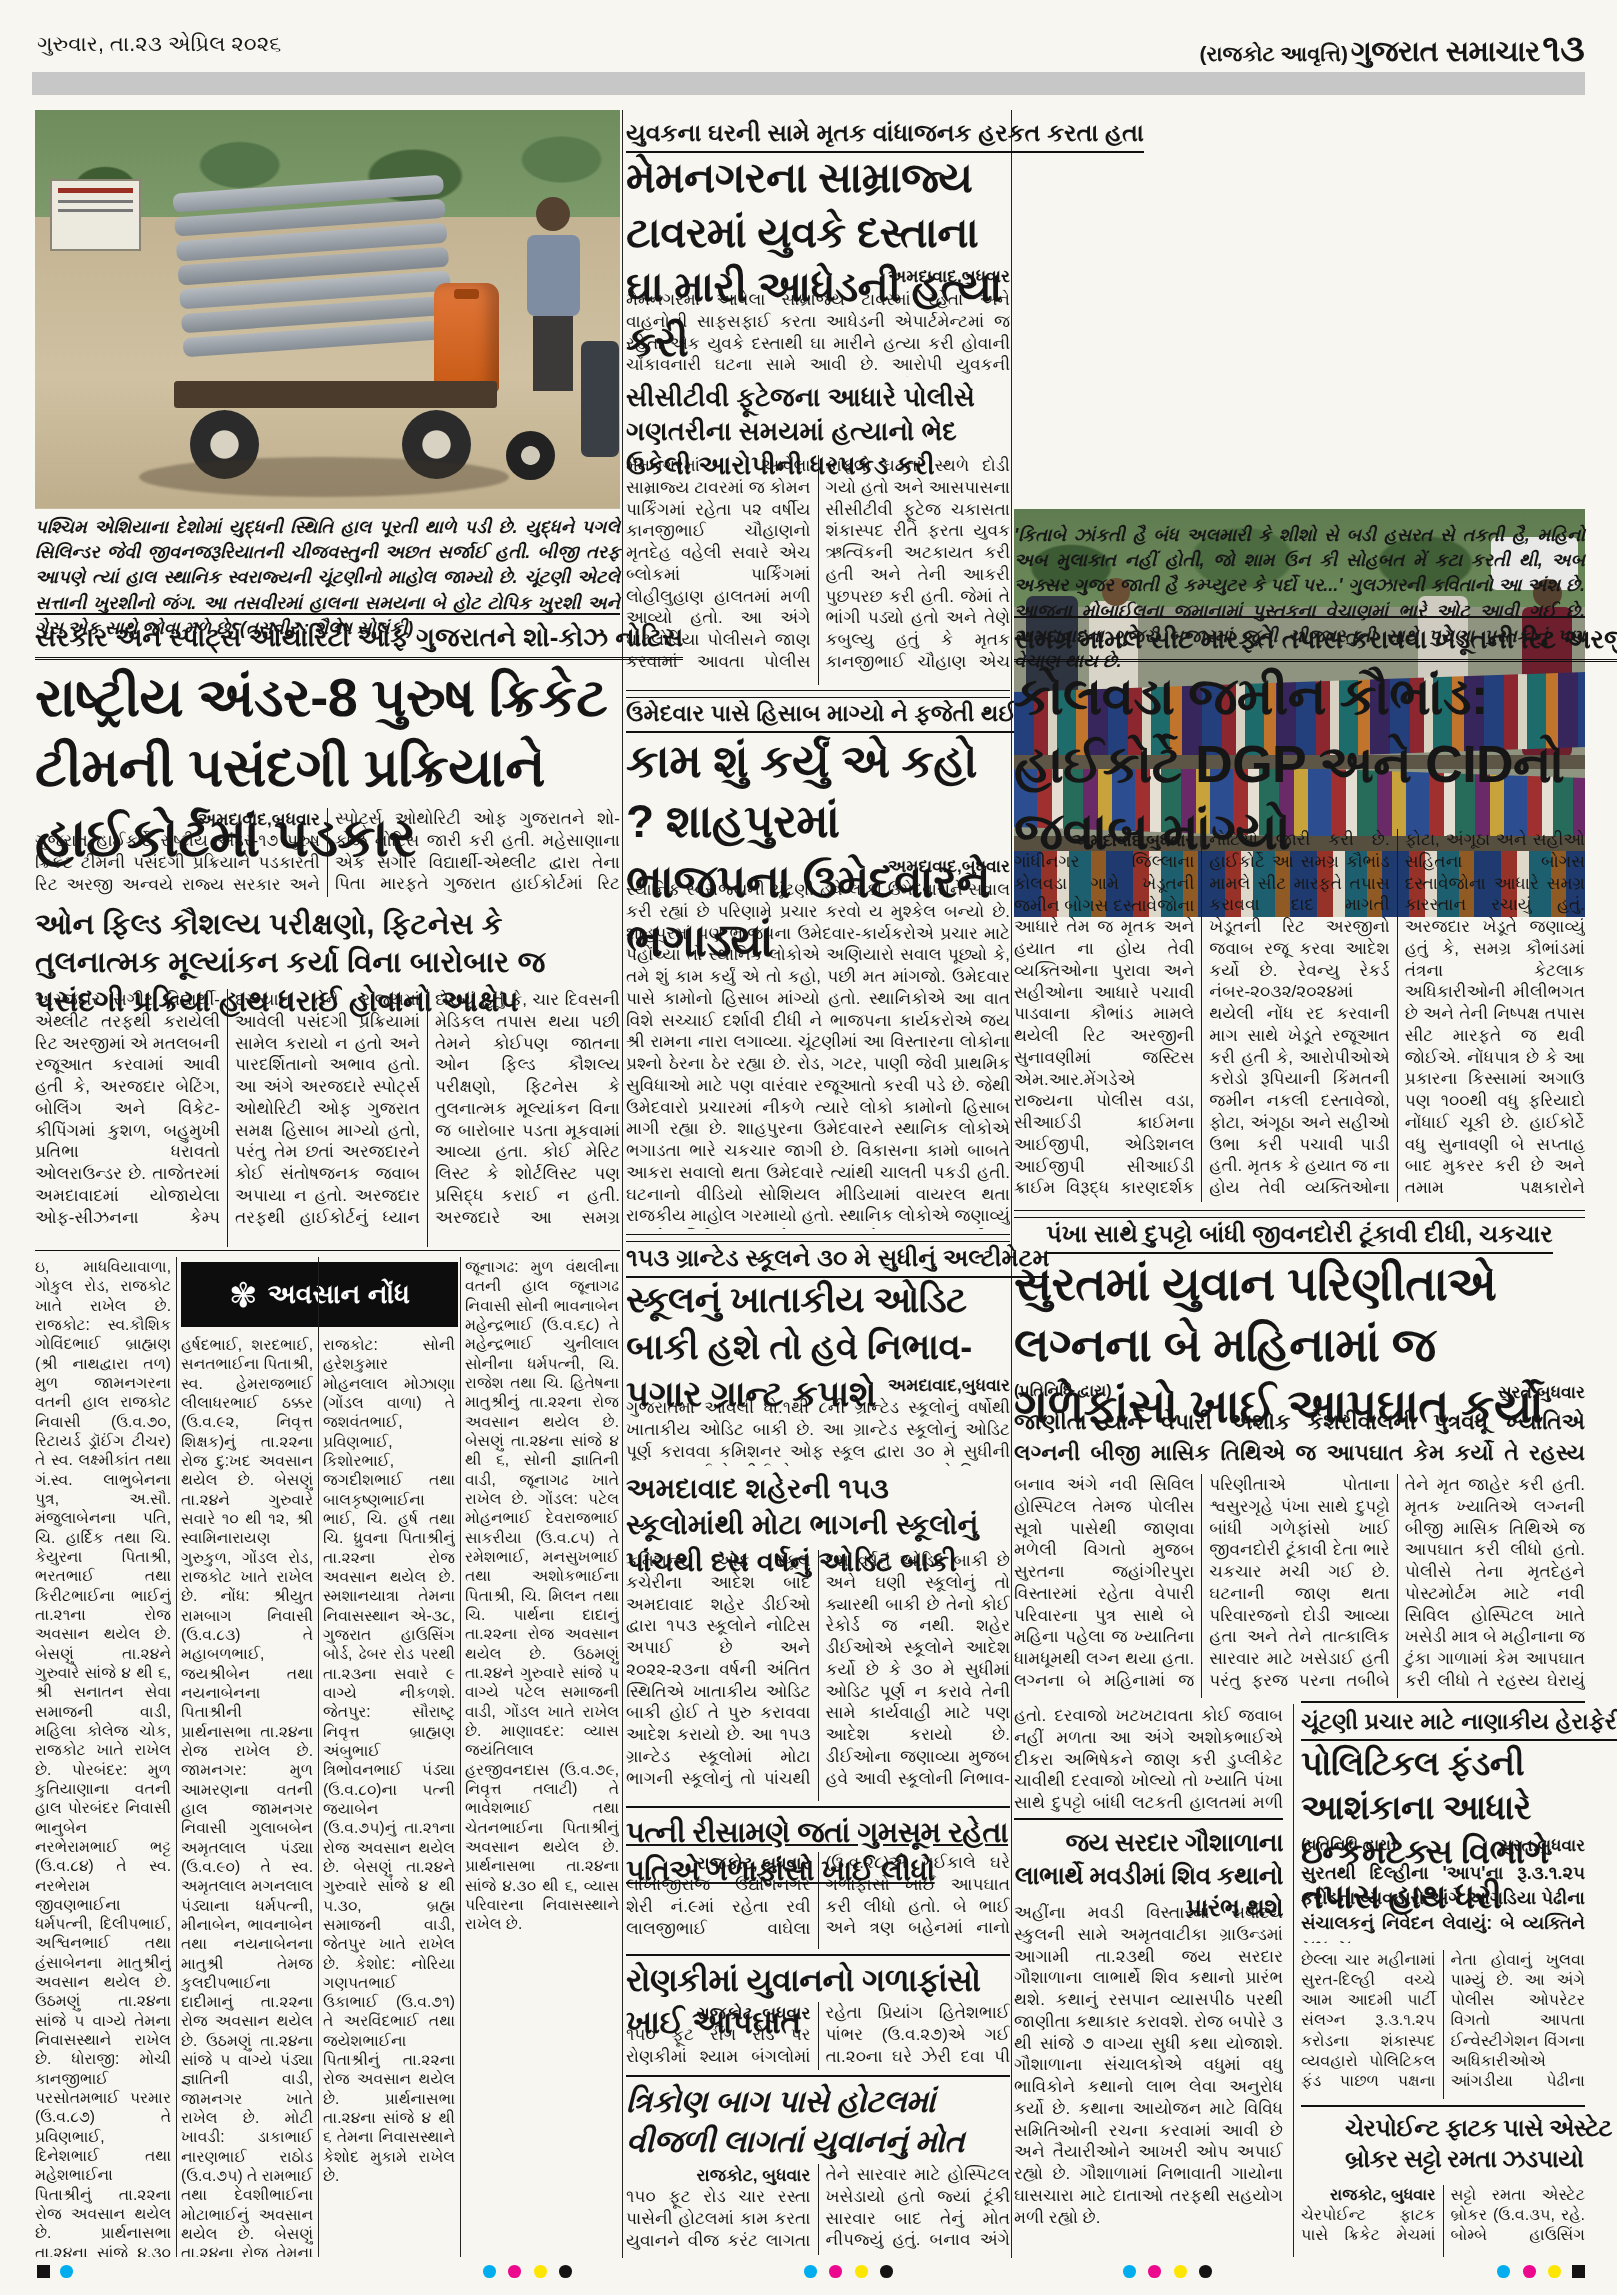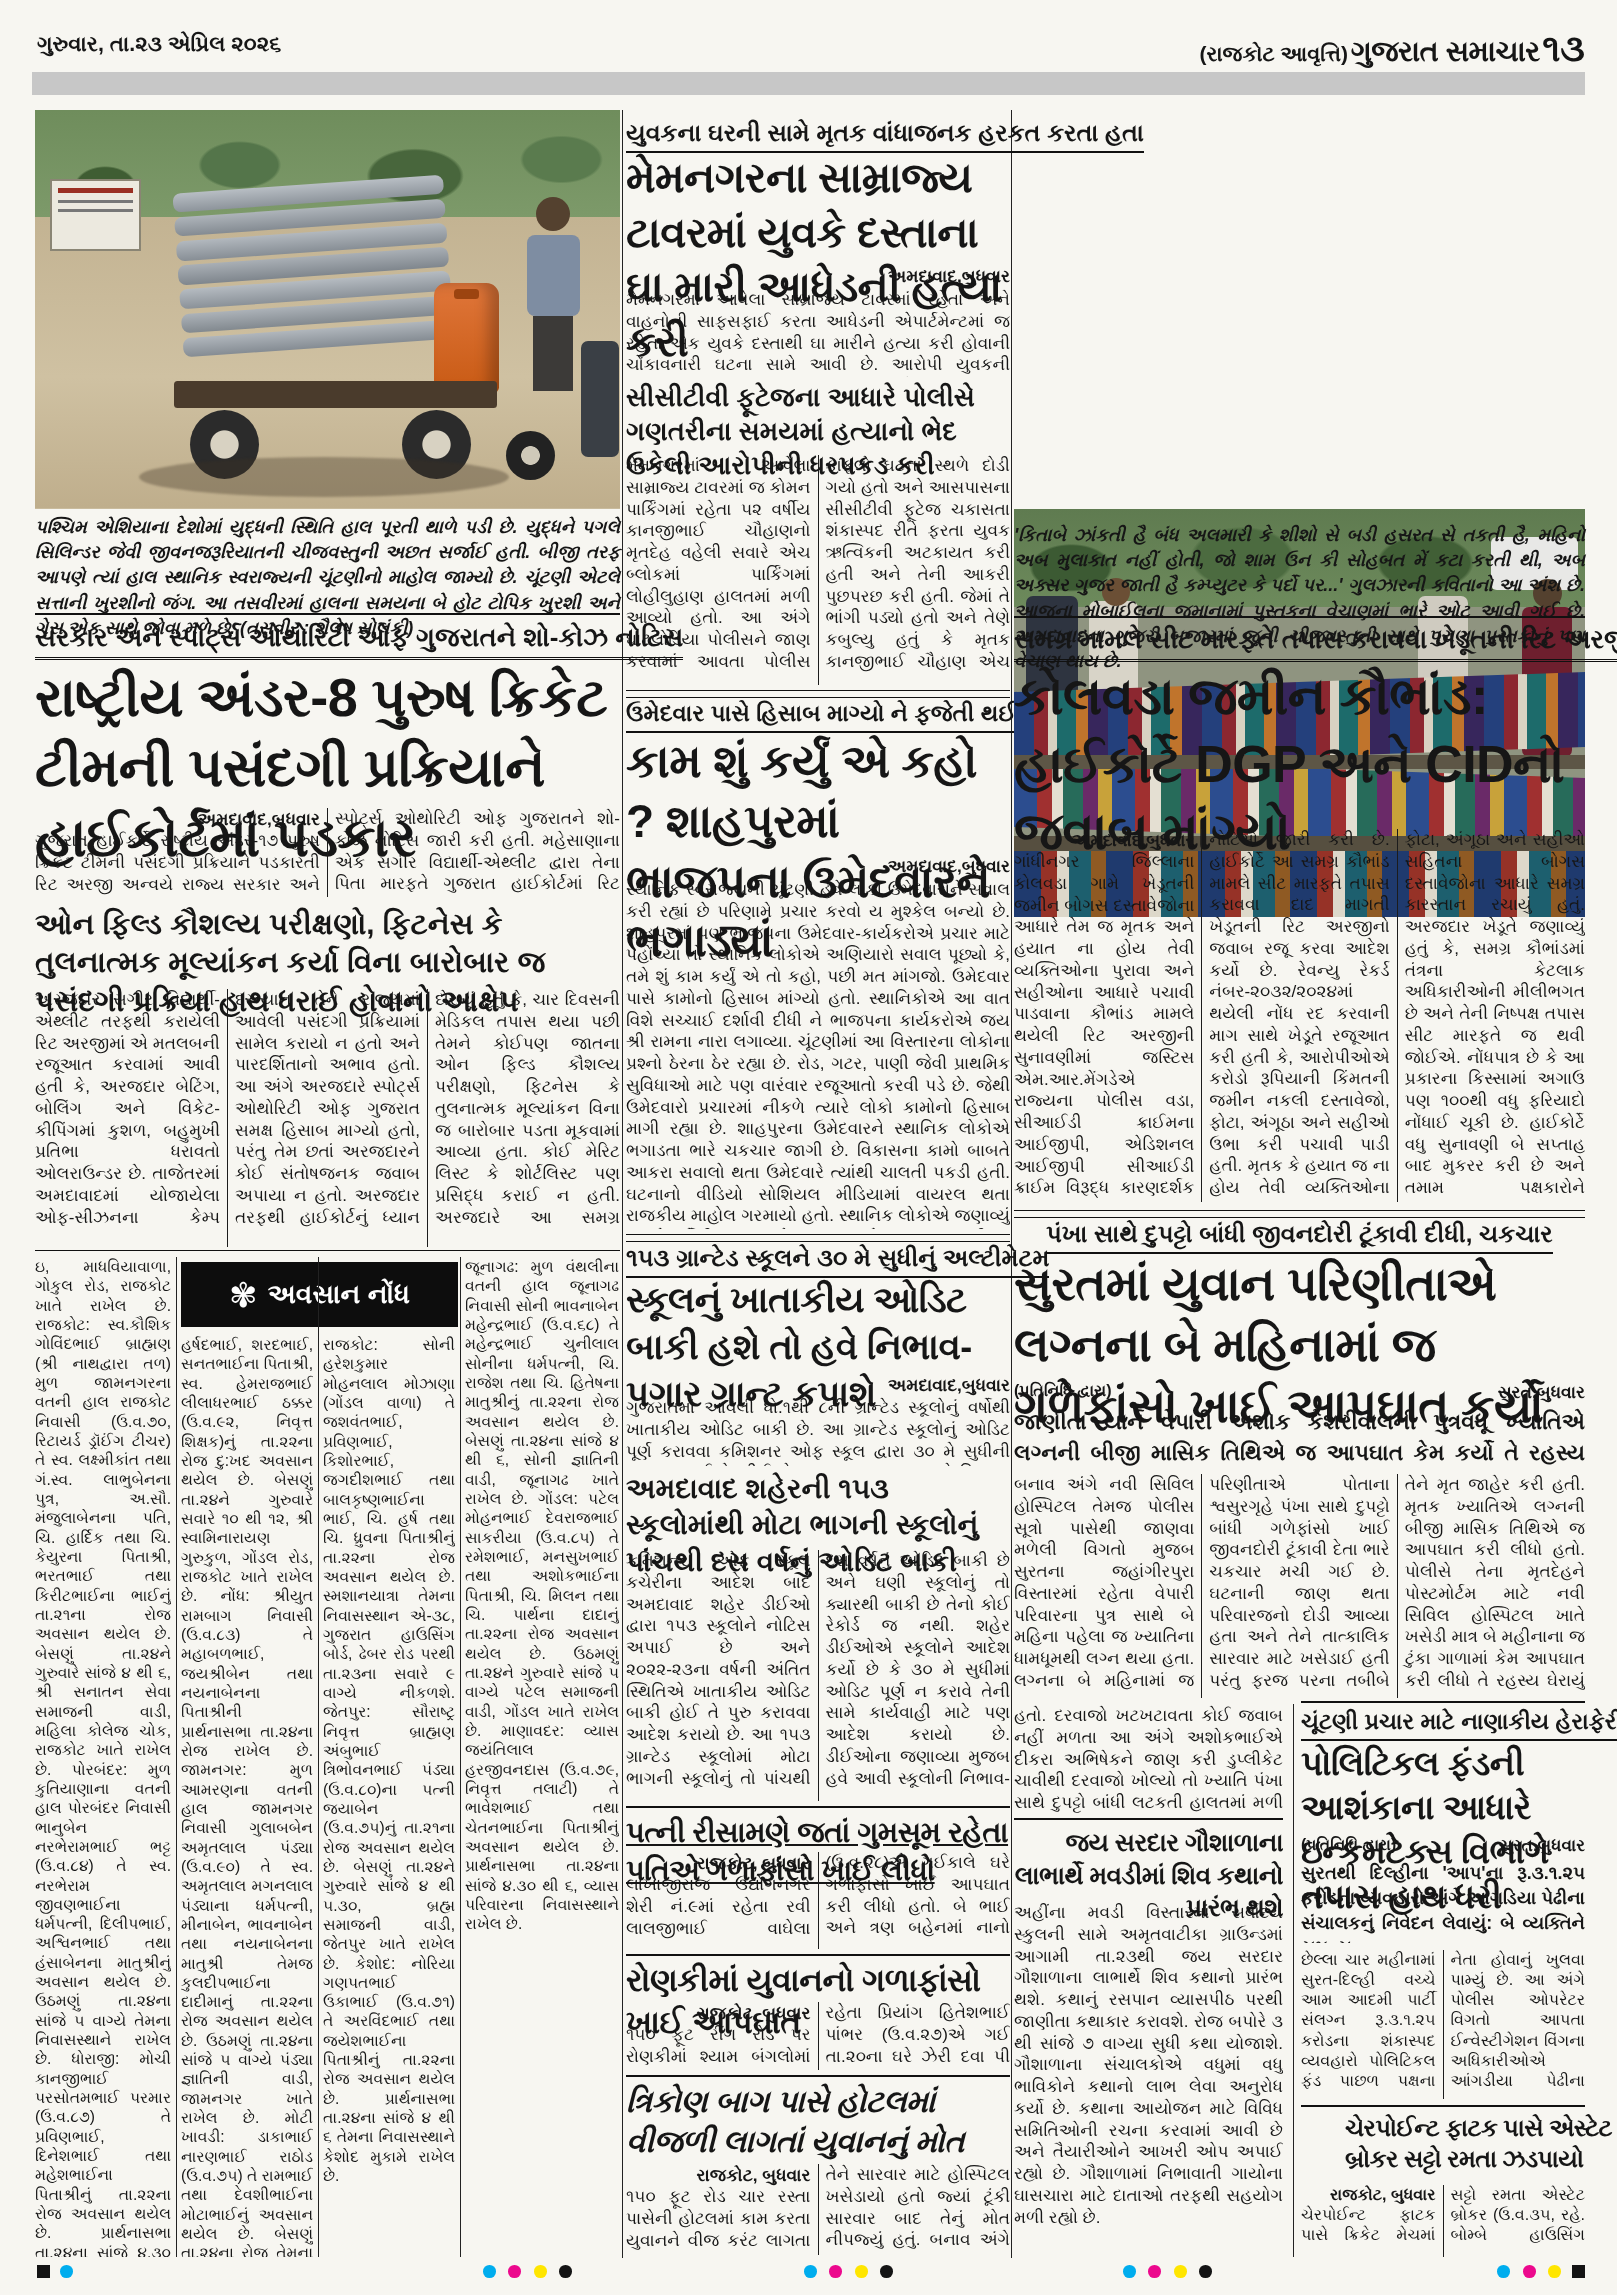--- a/index.html
+++ b/index.html
@@ -25,21 +25,21 @@
   .cap{font-weight:600;font-size:18px;line-height:1.4;font-style:italic;}
   .obit-col{font-size:15.6px;line-height:1.24;overflow:hidden;text-align:justify;}
   .sub{font-weight:800;line-height:1.3;}
   .photo{overflow:hidden;position:relative;background:#c9bb9d;}
   .dot{width:12.7px;height:12.7px;border-radius:50%;position:absolute;top:0;}
   .sq{width:12.7px;height:12.7px;position:absolute;top:0;}
 </style>
 </head>
 <body>
 
-<div class="abs" style="left:37px;top:32px;font-size:21.4px;font-weight:700;">ગુરુવાર, તા.૨૩ એપ્રિલ ૨૦૨૬</div>
+<div class="abs" style="left:37px;top:32px;font-size:21.4px;font-weight:400;">ગુરુવાર, તા.૨૩ એપ્રિલ ૨૦૨૬</div>
 <div class="abs" style="right:32px;top:28px;white-space:nowrap;">
   <span style="font-size:21px;font-weight:700;">(રાજકોટ આવૃત્તિ)</span>
   <span style="font-size:29px;font-weight:900;letter-spacing:-0.6px;">ગુજરાત સમાચાર</span>
   <span style="font-size:37px;font-weight:900;">૧૩</span>
 </div>
 <div class="abs" style="left:32px;top:72px;width:1553px;height:23px;background:#c7c7c7;"></div>
 
 <div class="abs vrule" style="left:622px;top:110px;height:2148px;"></div>
 <div class="abs vrule" style="left:1011px;top:110px;height:2148px;"></div>
 

